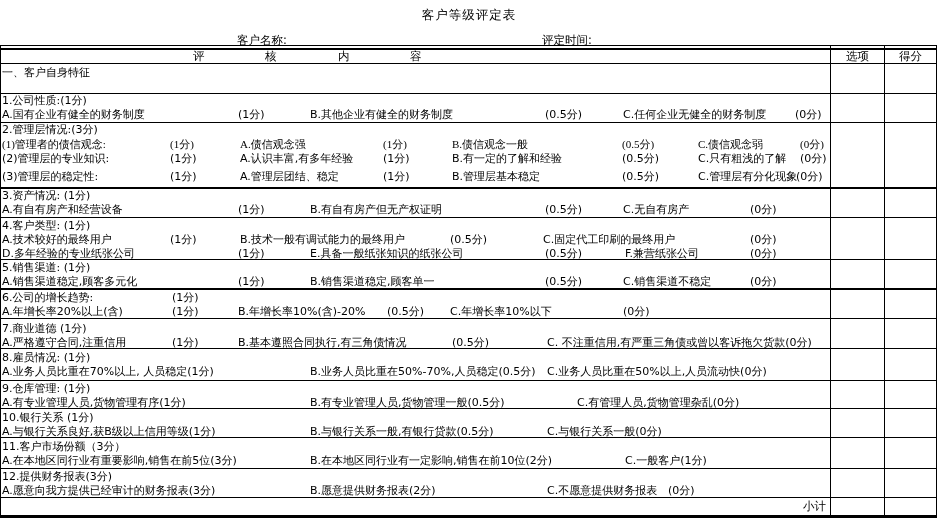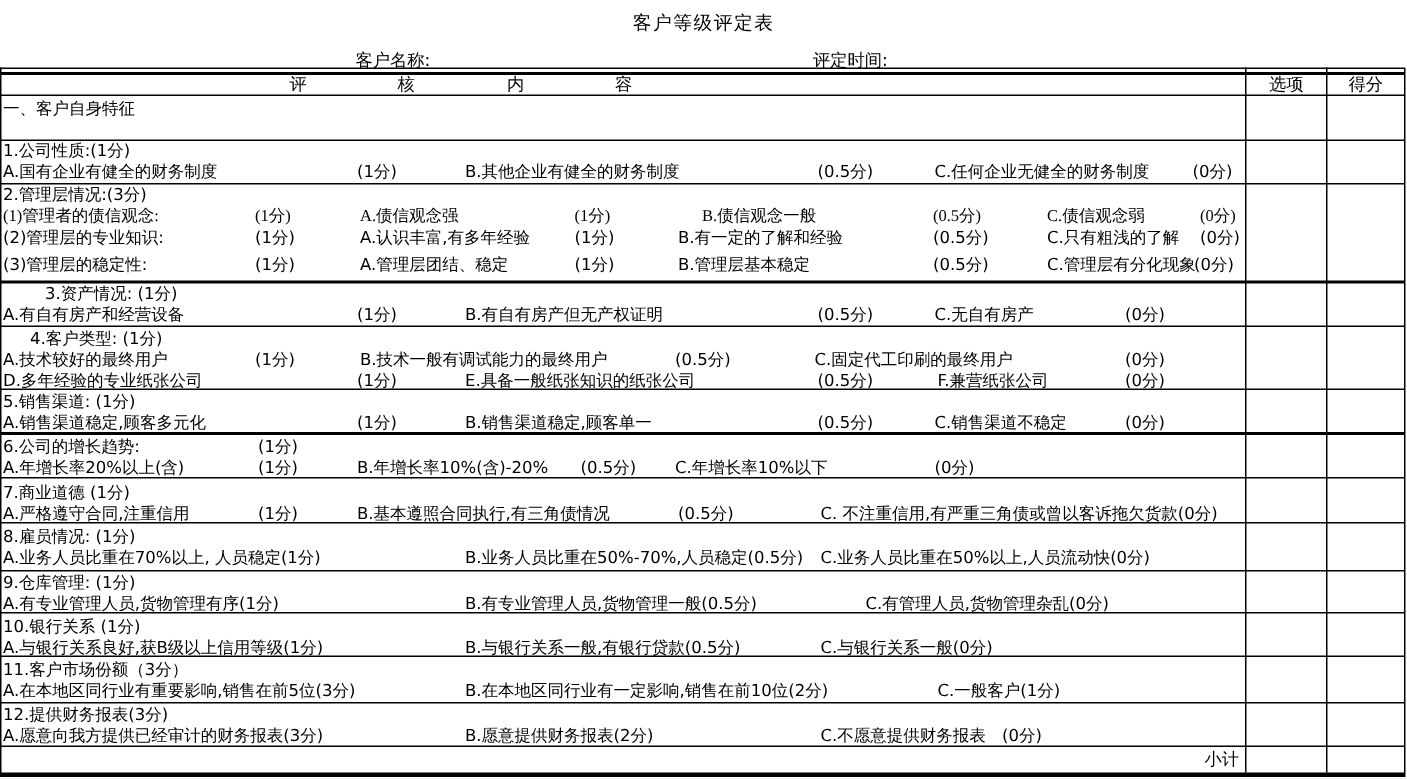--- a/index.html
+++ b/index.html
@@ -55,21 +55,21 @@
         <span class="seg" style="left: 795px;">(0分)</span>
       </div>
       <div class="trow" style="top: 123px;">
         <span class="seg" style="left: 2px;">2.管理层情况:(3分)</span>
       </div>
       <div class="trow" style="top: 138px; font-family: Liberation Serif, serif;">
         <span class="seg" style="left: 2px;">(1)管理者的债信观念:</span>
         <span class="seg" style="left: 170px;">(1分)</span>
         <span class="seg" style="left: 240px;">A.债信观念强</span>
         <span class="seg" style="left: 383px;">(1分)</span>
-        <span class="seg" style="left: 452px; margin-left: 16px;">B.债信观念一般</span>
+        <span class="seg" style="left: 452px;">B.债信观念一般</span>
         <span class="seg" style="left: 622px;">(0.5分)</span>
         <span class="seg" style="left: 698px;">C.债信观念弱</span>
         <span class="seg" style="left: 800px;">(0分)</span>
       </div>
       <div class="trow" style="top: 152px;">
         <span class="seg" style="left: 2px;">(2)管理层的专业知识:</span>
         <span class="seg" style="left: 170px;">(1分)</span>
         <span class="seg" style="left: 240px;">A.认识丰富,有多年经验</span>
         <span class="seg" style="left: 383px;">(1分)</span>
         <span class="seg" style="left: 452px;">B.有一定的了解和经验</span>
@@ -80,32 +80,32 @@
       <div class="trow" style="top: 170px;">
         <span class="seg" style="left: 2px;">(3)管理层的稳定性:</span>
         <span class="seg" style="left: 170px;">(1分)</span>
         <span class="seg" style="left: 240px;">A.管理层团结、稳定</span>
         <span class="seg" style="left: 383px;">(1分)</span>
         <span class="seg" style="left: 452px;">B.管理层基本稳定</span>
         <span class="seg" style="left: 622px;">(0.5分)</span>
         <span class="seg" style="left: 698px;">C.管理层有分化现象</span>
         <span class="seg" style="left: 796px;">(0分)</span>
       </div>
-      <div class="trow" style="top: 189px; margin-left: 28px;">
+      <div class="trow" style="top: 189px;">
         <span class="seg" style="left: 2px;">3.资产情况:  (1分)</span>
       </div>
       <div class="trow" style="top: 203px;">
         <span class="seg" style="left: 2px;">A.有自有房产和经营设备</span>
         <span class="seg" style="left: 238px;">(1分)</span>
         <span class="seg" style="left: 310px;">B.有自有房产但无产权证明</span>
         <span class="seg" style="left: 545px;">(0.5分)</span>
         <span class="seg" style="left: 623px;">C.无自有房产</span>
         <span class="seg" style="left: 750px;">(0分)</span>
       </div>
-      <div class="trow" style="top: 219px; margin-left: 18px;">
+      <div class="trow" style="top: 219px;">
         <span class="seg" style="left: 2px;">4.客户类型:  (1分)</span>
       </div>
       <div class="trow" style="top: 233px;">
         <span class="seg" style="left: 2px;">A.技术较好的最终用户</span>
         <span class="seg" style="left: 170px;">(1分)</span>
         <span class="seg" style="left: 240px;">B.技术一般有调试能力的最终用户</span>
         <span class="seg" style="left: 450px;">(0.5分)</span>
         <span class="seg" style="left: 543px;">C.固定代工印刷的最终用户</span>
         <span class="seg" style="left: 750px;">(0分)</span>
       </div>

